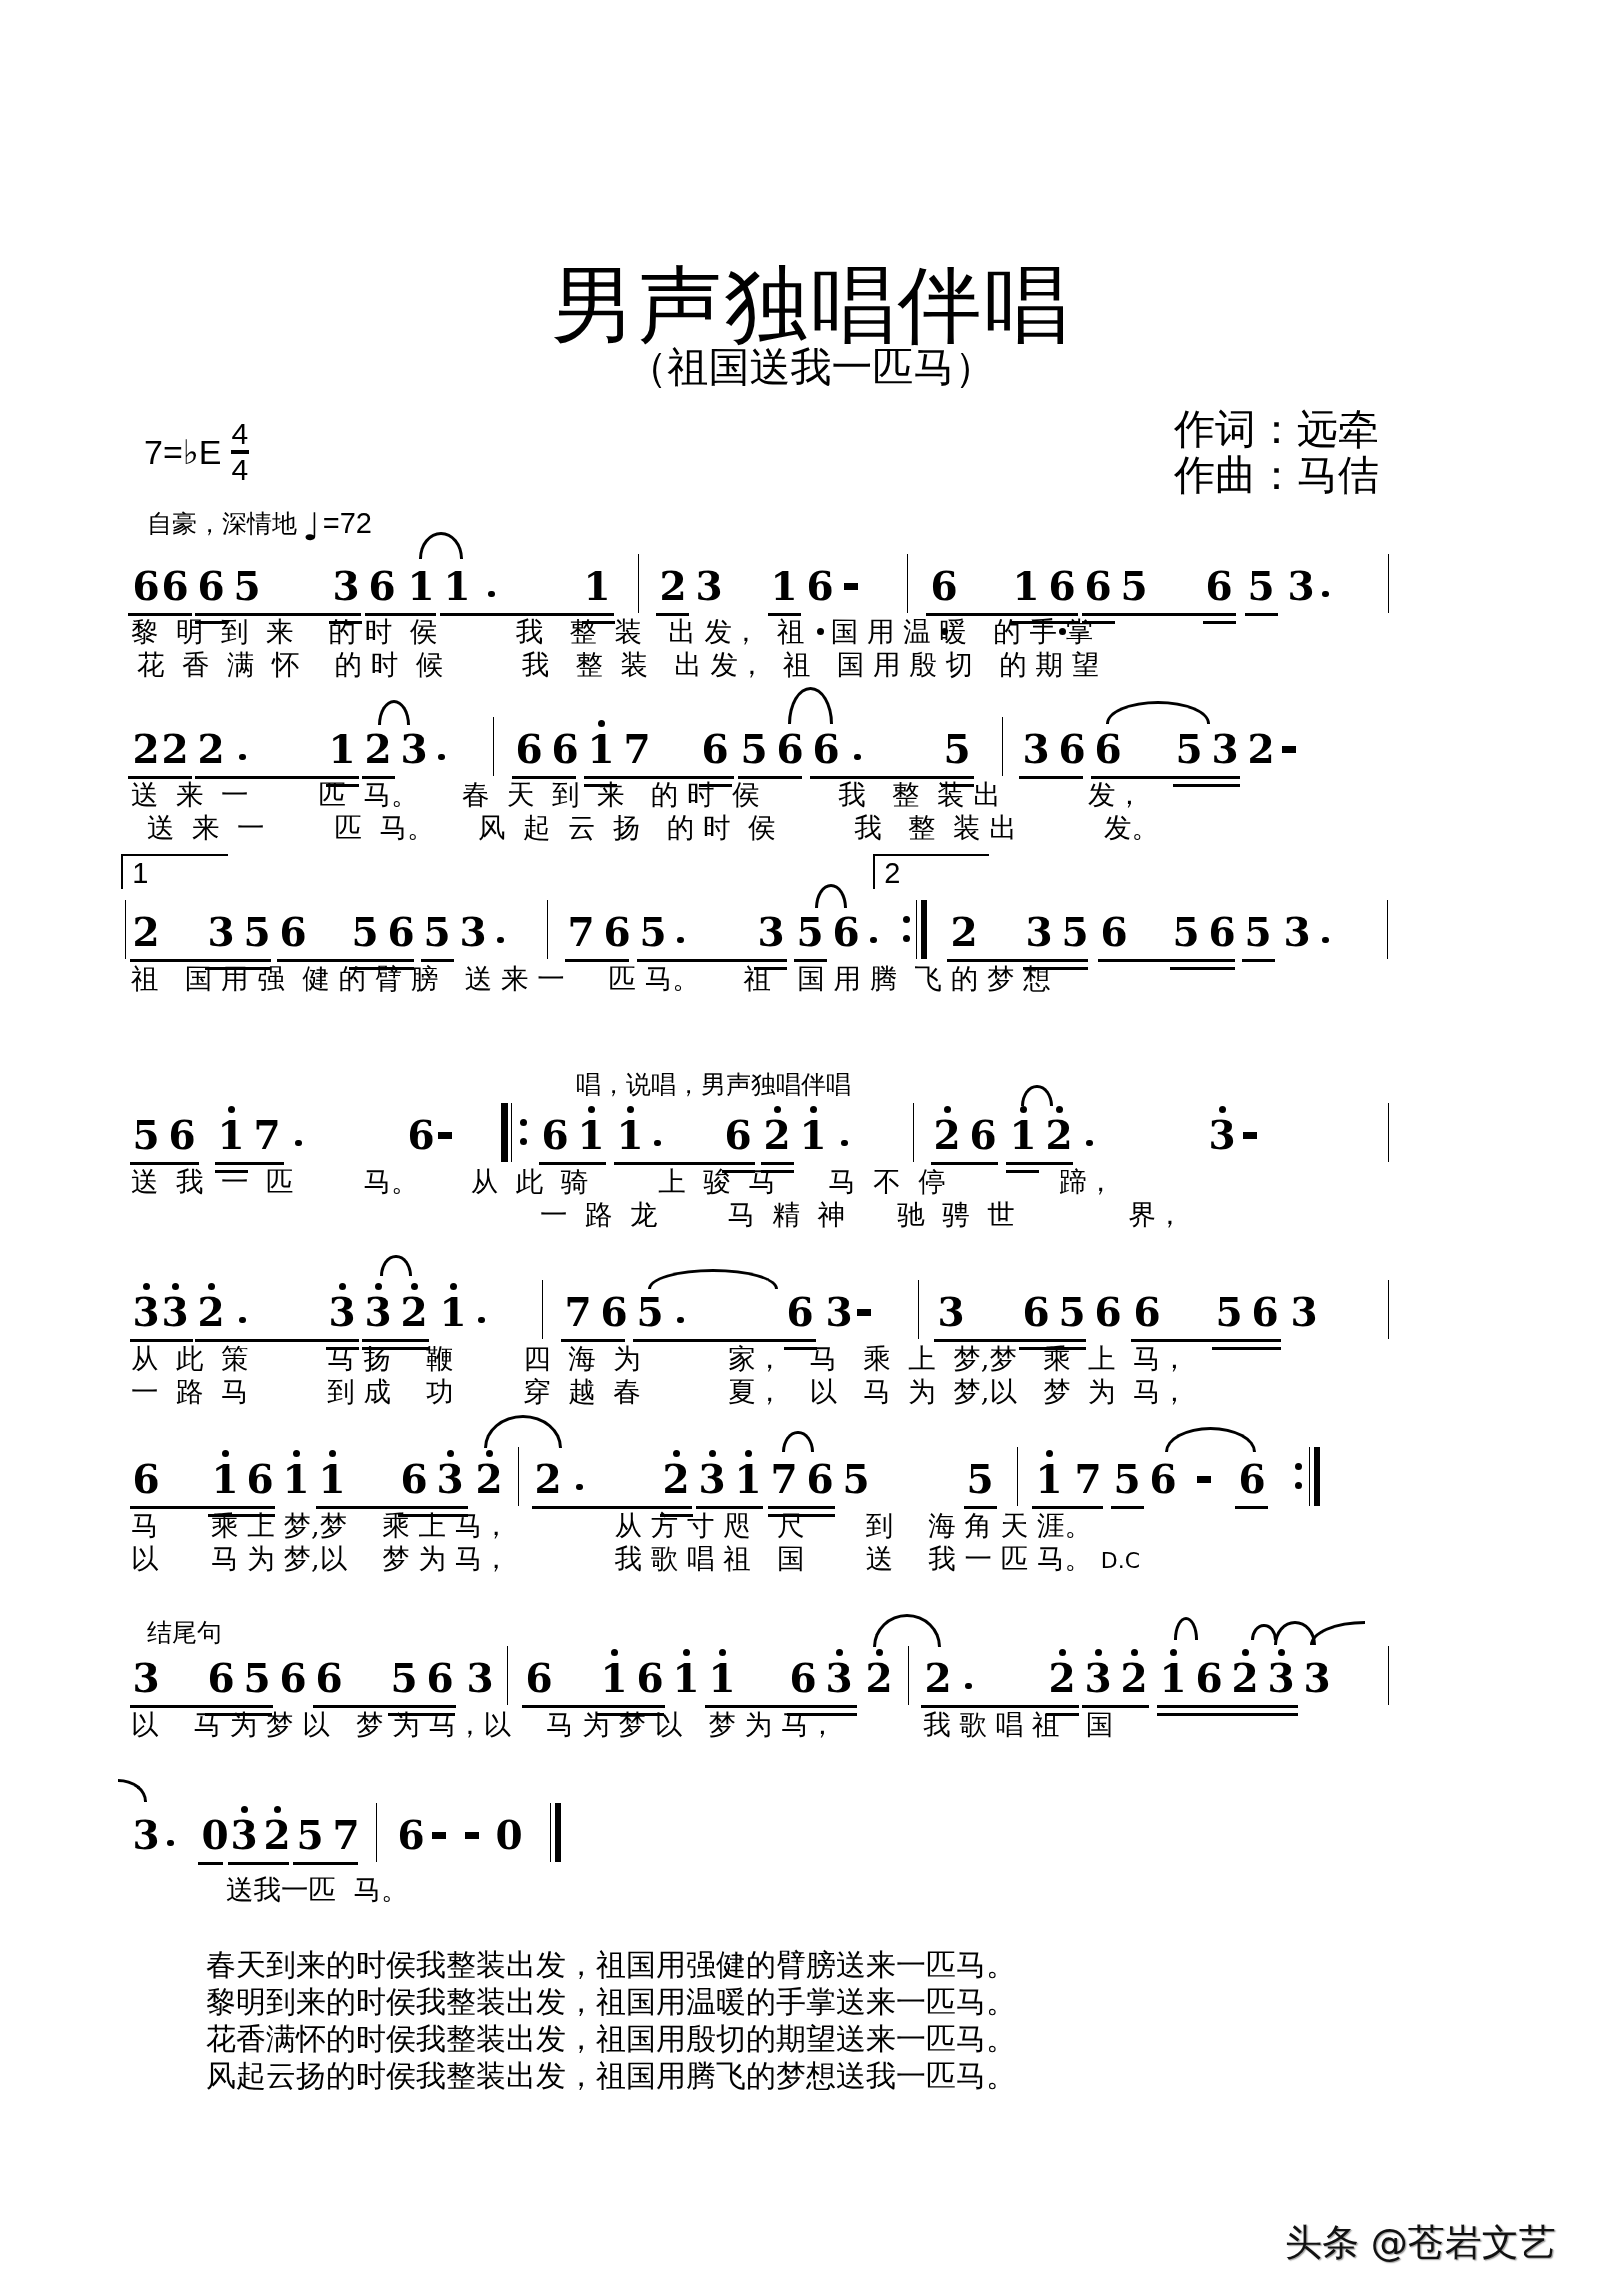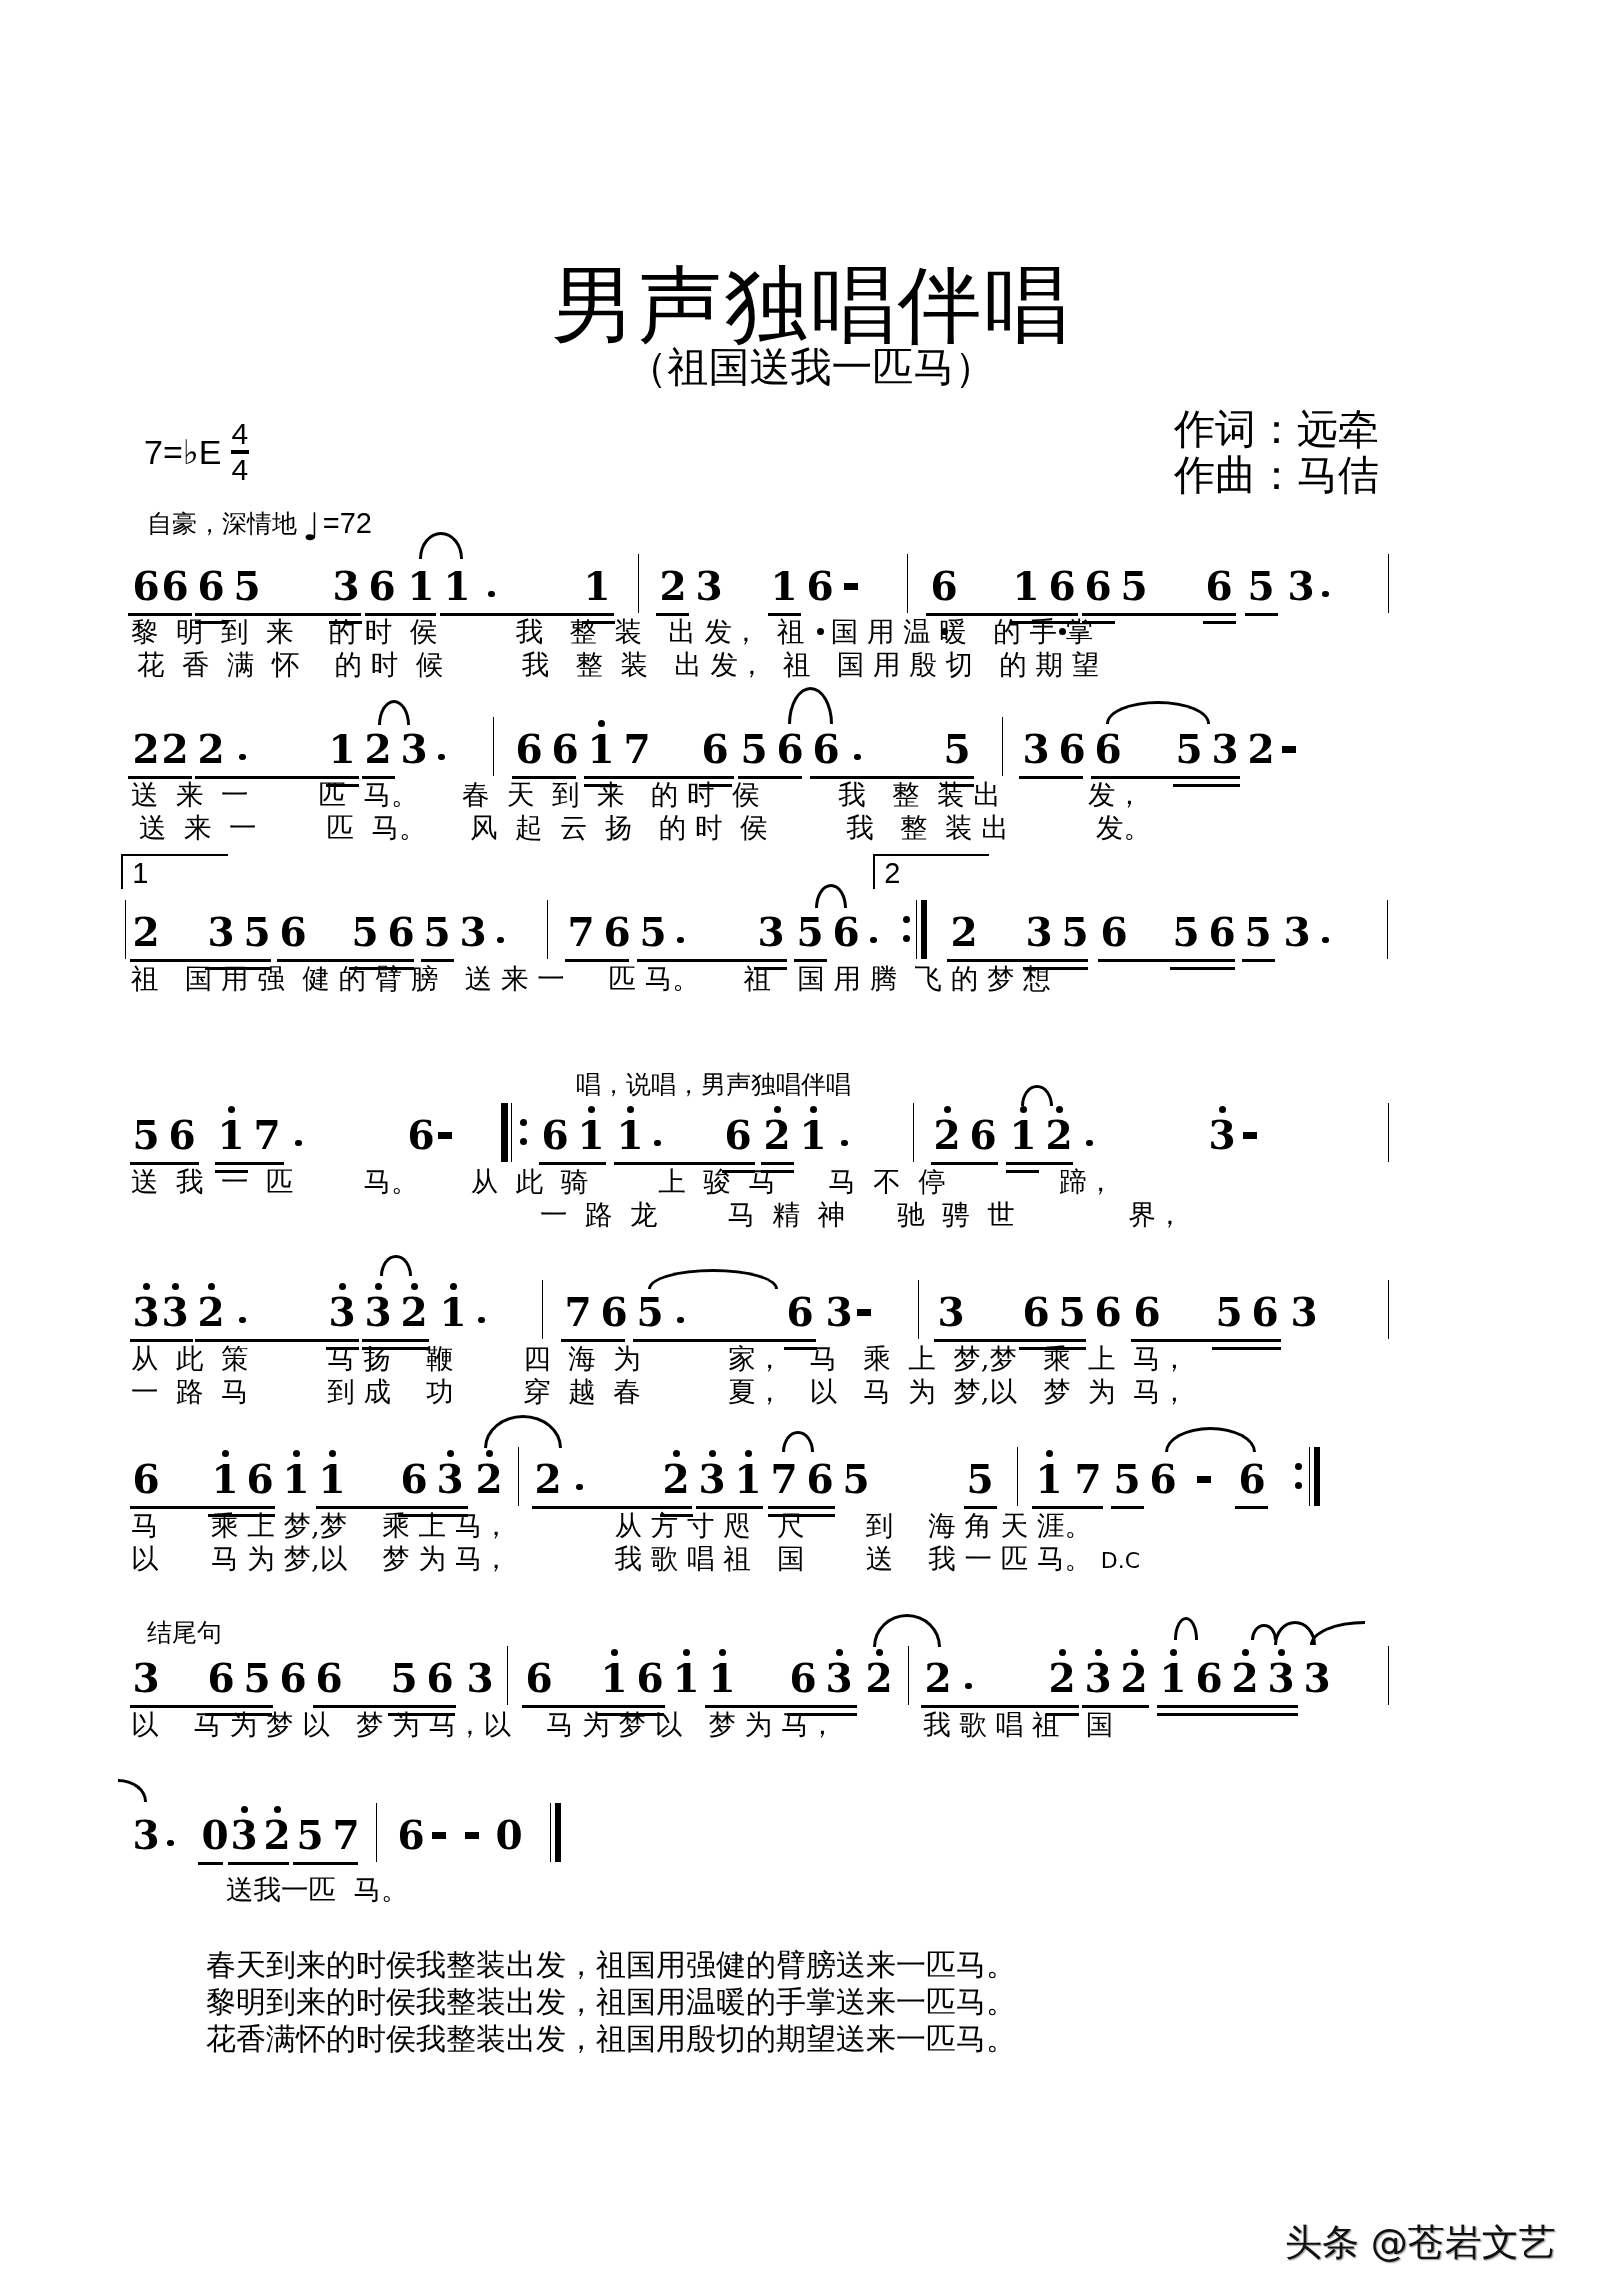--- a/index.html
+++ b/index.html
@@ -157,21 +157,21 @@
       <span class="tok" style="left:1043px">5</span>
       <span class="tok" style="left:1079px">3</span>
       <span class="tok" style="left:1115px">2</span>
       <span class="dash" style="left:1151px"></span>
     <div class="ulbar" style="left:888px;top:50px;width:64px"></div>
       <div class="ulbar" style="left:960px;top:50px;width:149px"></div>
       <div class="ulbar" style="left:1042px;top:58px;width:67px"></div>
     <div class="slur" style="left:975px;top:-25px;width:98px;height:19.6px"></div>
   </div>
   <div class="lyr" style="top:51px;left:0"><span>送</span>  <span>来</span>  <span>一</span>        <span>匹</span>  <span>马。</span>     <span>春</span>  <span>天</span>  <span>到</span>  <span>来</span>   <span>的</span> <span>时</span>  <span>侯</span>         <span>我</span>   <span>整</span>  <span>装</span> <span>出</span>          <span>发，</span></div>
-  <div class="lyr" style="top:84px;left:8px"><span>送</span>  <span>来</span>  <span>一</span>        <span>匹</span>  <span>马。</span>     <span>风</span>  <span>起</span>  <span>云</span>  <span>扬</span>   <span>的</span> <span>时</span>  <span>侯</span>         <span>我</span>   <span>整</span>  <span>装</span> <span>出</span>          <span>发。</span></div>
+  <div class="lyr" style="top:84px;left:16px"><span>送</span>  <span>来</span>  <span>一</span>        <span>匹</span>  <span>马。</span>     <span>风</span>  <span>起</span>  <span>云</span>  <span>扬</span>   <span>的</span> <span>时</span>  <span>侯</span>         <span>我</span>   <span>整</span>  <span>装</span> <span>出</span>          <span>发。</span></div>
 </div>
 
 <div class="volta" style="left:121px;top:854px;width:105px">
     <span>1</span>
   </div>
 <div class="volta" style="left:873px;top:854px;width:114px">
     <span>2</span>
   </div>
 
 <div class="row" style="top:909px;">
@@ -459,17 +459,18 @@
       </div>
   </div>
   <div class="lyr" style="top:60px;left:95px"><span>送</span><span>我</span><span>一</span><span>匹</span>  <span>马。</span></div>
 </div>
 
 <div class="abs narr">
   <div>
     <div>春天到来的时侯我整装出发，祖国用强健的臂膀送来一匹马。</div>
     <div>黎明到来的时侯我整装出发，祖国用温暖的手掌送来一匹马。</div>
     <div>花香满怀的时侯我整装出发，祖国用殷切的期望送来一匹马。</div>
+    <div>风起云扬的时侯我整装出发，祖国用腾飞的梦想送我一匹马。</div>
   </div>
 </div>
 
 <div class="abs watermark">头条 @苍岩文艺</div>
 
 
 </body></html>

